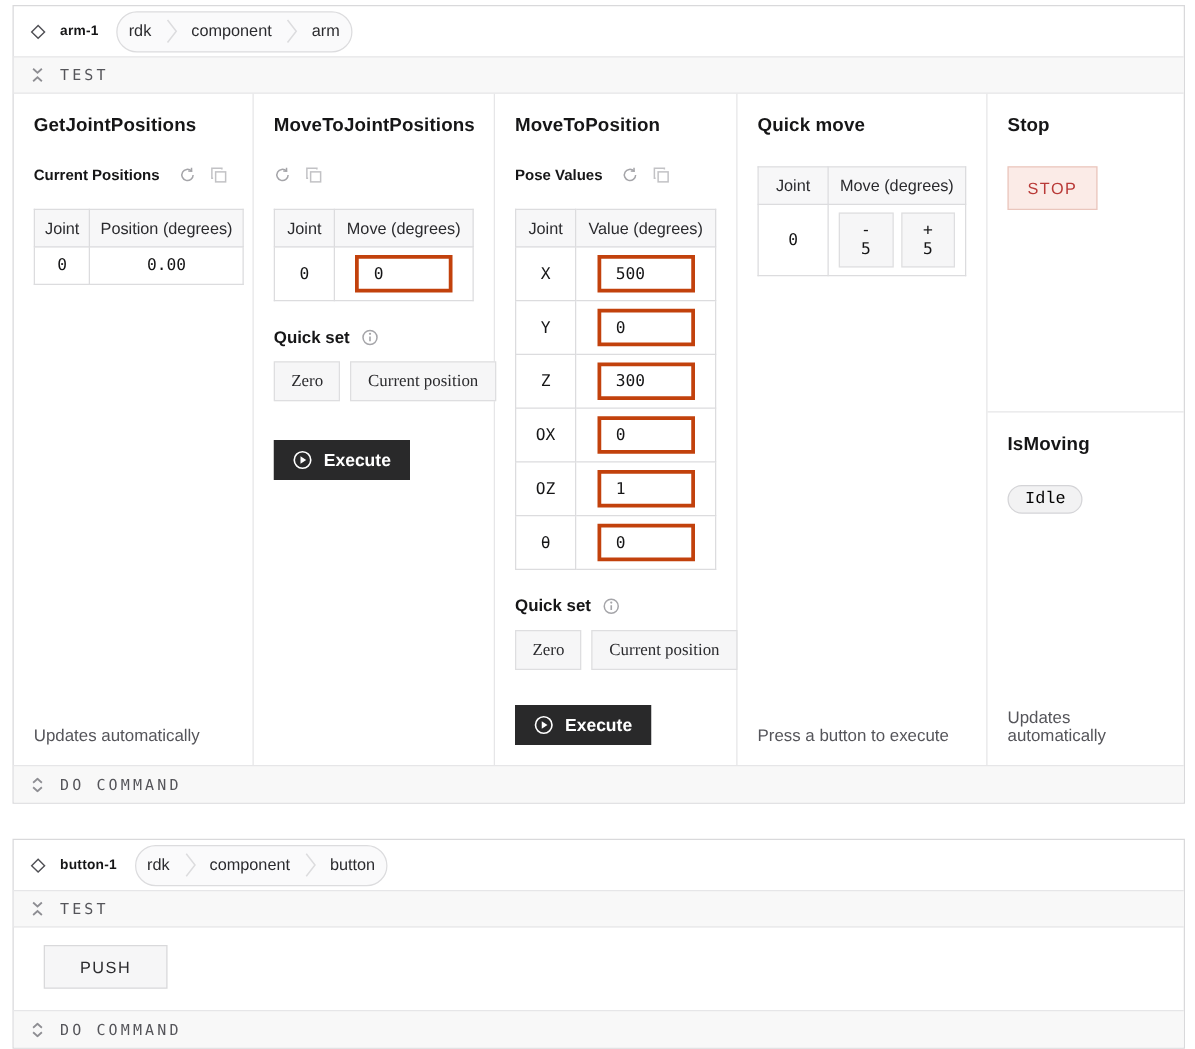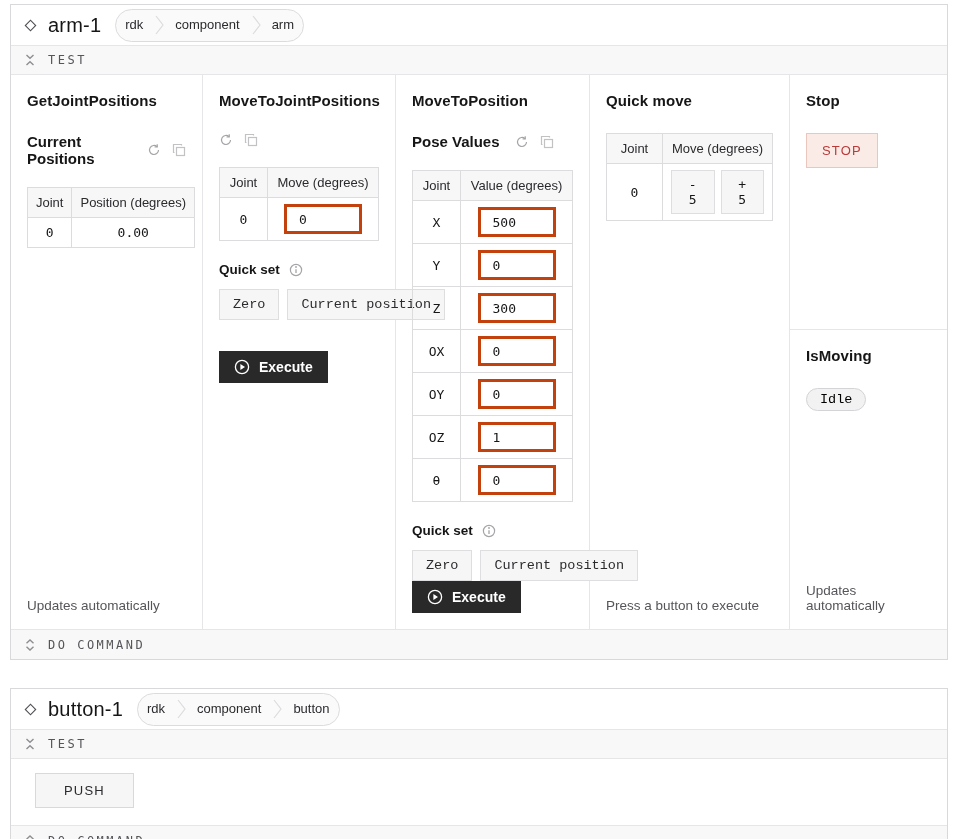--- a/index.html
+++ b/index.html
@@ -5,56 +5,56 @@
   * { box-sizing: border-box; margin: 0; padding: 0; }
   html,body { width: 956px; background: #ffffff; font-family: "Liberation Sans", sans-serif; color: #161617; }
   .page { padding: 4px 8px 8px 10px; }
 
   .card { border: 1px solid #d9d9db; background: #fff; }
   .card + .card { margin-top: 28px; }
 
   
   .card-header { display: flex; align-items: center; gap: 10px; height: 40px; padding: 0 12px; }
   .diamond { width: 15px; height: 15px; flex: 0 0 auto; }
-  .card-title { font-size: 20px; font-weight: 400; letter-spacing: .2px; }
+  .card-title { font-size: 11px; font-weight: 700; letter-spacing: .2px; }
   .crumbs { display: inline-flex; align-items: center; height: 33px; border: 1px solid #dcdcde; border-radius: 999px; background: #fafafb; margin-left: 4px; overflow: hidden; }
   .crumb { font-size: 13px; color: #2b2b2e; padding: 0 9px; line-height: 20px; }
   .crumb-sep { width: 14px; height: 22px; flex: 0 0 auto; }
 
   
   .section-bar { display: flex; align-items: center; gap: 12px; height: 30px; padding: 0 13px; background: #f8f8f8; border-top: 1px solid #e6e6e8; border-bottom: 1px solid #e6e6e8; }
   .section-label { font-family: "DejaVu Sans Mono", monospace; font-size: 12px; letter-spacing: 2.5px; color: #55555a; }
   .bar-icon { width: 12px; height: 12px; flex: 0 0 auto; }
 
   
   .test-content { display: flex; min-height: 537px; align-items: stretch; }
   .col { padding: 17px 16px 16px 16px; display: flex; flex-direction: column; border-right: 1px solid #e6e6e8; }
   .col:last-child { border-right: none; }
   .col-1 { width: 192px; } .col-2 { width: 193px; } .col-3 { width: 194px; } .col-4 { width: 200px; }
   .col-5 { width: 157px; padding: 0; }
 
   .method-title { font-size: 15px; font-weight: 700; margin-bottom: 24px; letter-spacing: .1px; }
   .subtitle-row { display: flex; align-items: center; gap: 11px; margin-bottom: 20px; }
-  .subtitle { font-size: 15px; font-weight: 600; margin-right: 4px; }
+  .subtitle { font-size: 12px; font-weight: 600; margin-right: 4px; }
   .mini-icon { width: 14px; height: 14px; flex: 0 0 auto; }
 
   
   table { border-collapse: collapse; }
   .data-table { border: 1px solid #dcdcde; }
   .data-table th { background: #f7f7f8; font-weight: 400; font-size: 13px; color: #2b2b2e; padding: 7px 8px; border: 1px solid #dcdcde; text-align: center; white-space: nowrap; }
   .data-table td { border: 1px solid #dcdcde; text-align: center; font-family: "DejaVu Sans Mono", monospace; font-size: 13px; color: #161617; padding: 7px 8px; }
   .cell-joint { width: 48px; }
   .td-tall { padding: 12px 8px; }
   .val-input { width: 78px; height: 30px; border: 3px solid #c2410c; background: #fff; font-family: "DejaVu Sans Mono", monospace; font-size: 13px; color: #161617; padding: 0 0 0 12px; outline: none; }
 
   
   .quickset-row { display: flex; align-items: center; gap: 9px; margin: 21px 0 12px; }
   .quickset-label { font-size: 13.5px; font-weight: 700; }
   .btn-row { display: flex; gap: 8px; }
-  .btn-light { font-family: Liberation Mono, monospace; font-size: 13.5px; color: #2b2b2e; background: #f6f6f7; border: 1px solid #dedee0; padding: 7px 13px; cursor: pointer; white-space: nowrap; }
+  .btn-light { font-family: Liberation Serif, serif; font-size: 13.5px; color: #2b2b2e; background: #f6f6f7; border: 1px solid #dedee0; padding: 7px 13px; cursor: pointer; white-space: nowrap; }
   .btn-exec { display: inline-flex; align-items: center; gap: 9px; background: #29292a; color: #fff; border: none; font-family: "Liberation Sans", sans-serif; font-size: 14px; font-weight: 600; padding: 8px 15px; margin-top: 31px; cursor: pointer; width: fit-content; }
   .btn-exec.pin-bottom { margin-top: auto; }
   .play-icon { width: 16px; height: 16px; }
 
   
   .qm-btn { font-family: "DejaVu Sans Mono", monospace; font-size: 13px; background: #f6f6f7; border: 1px solid #dedee0; color: #161617; padding: 6px 10px; cursor: pointer; }
   .qm-cell { display: flex; gap: 6px; justify-content: center; }
 
   
   .stop-block { padding: 17px 16px; height: 255px; border-bottom: 1px solid #e6e6e8; }
@@ -202,24 +202,20 @@
           <tr>
             <td>Y</td>
             <td style="padding:6px 8px;"><input class="val-input" type="text" value="0" style=""></td>
           </tr>
           <tr>
             <td>Z</td>
             <td style="padding:6px 8px;margin-top:40px;"><input class="val-input" type="text" value="300" style=""></td>
           </tr>
           <tr>
             <td>OX</td>
-            <td style="padding:6px 8px;"><input class="val-input" type="text" value="0" style=""></td>
-          </tr>
-          <tr>
-            <td>OY</td>
             <td style="padding:6px 8px;"><input class="val-input" type="text" value="0" style=""></td>
           </tr>
           <tr>
             <td>OZ</td>
             <td style="padding:6px 8px;"><input class="val-input" type="text" value="1" style=""></td>
           </tr>
           <tr>
             <td>θ</td>
             <td style="padding:6px 8px;"><input class="val-input" type="text" value="0" style=""></td>
           </tr>

